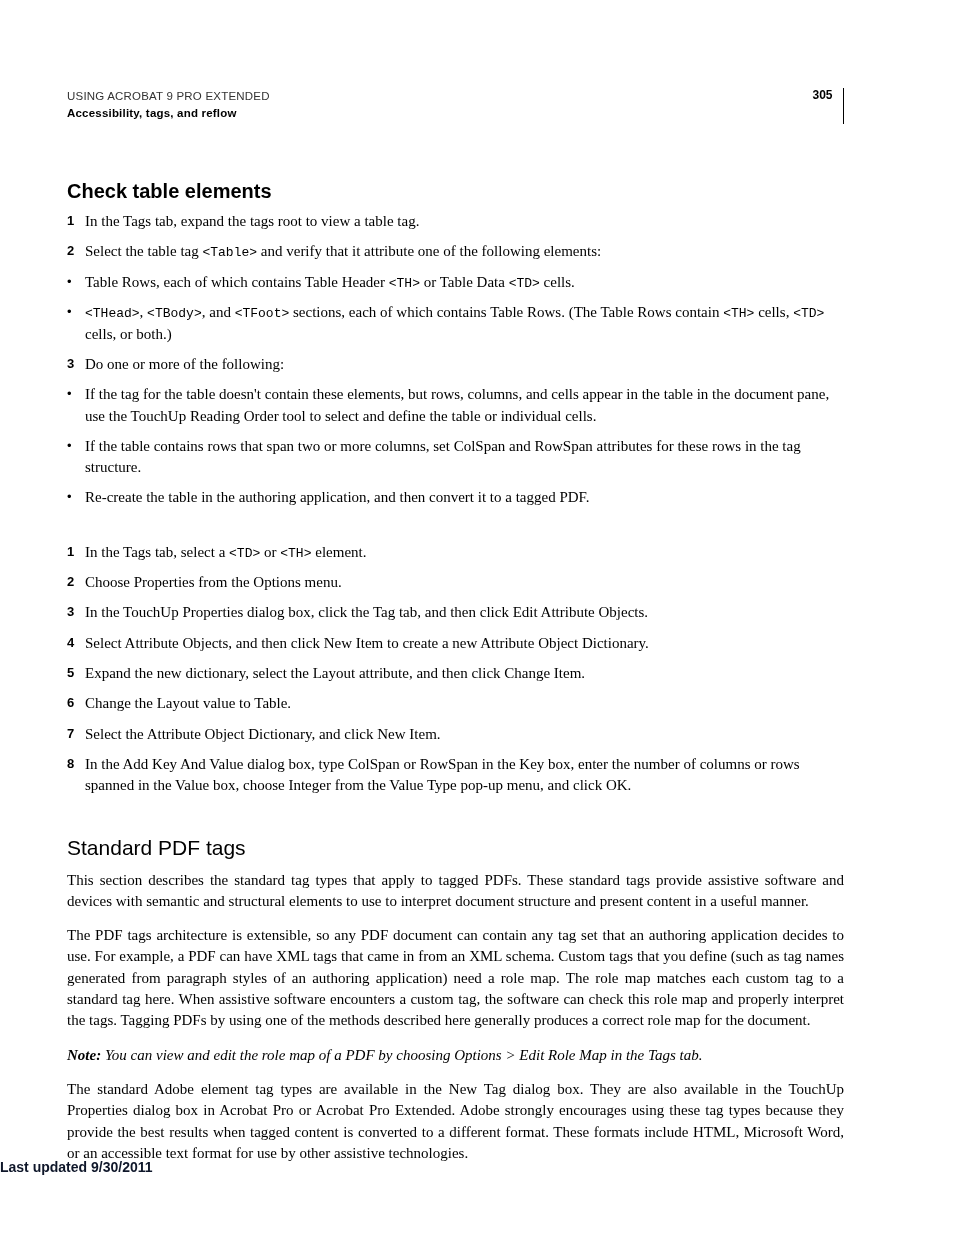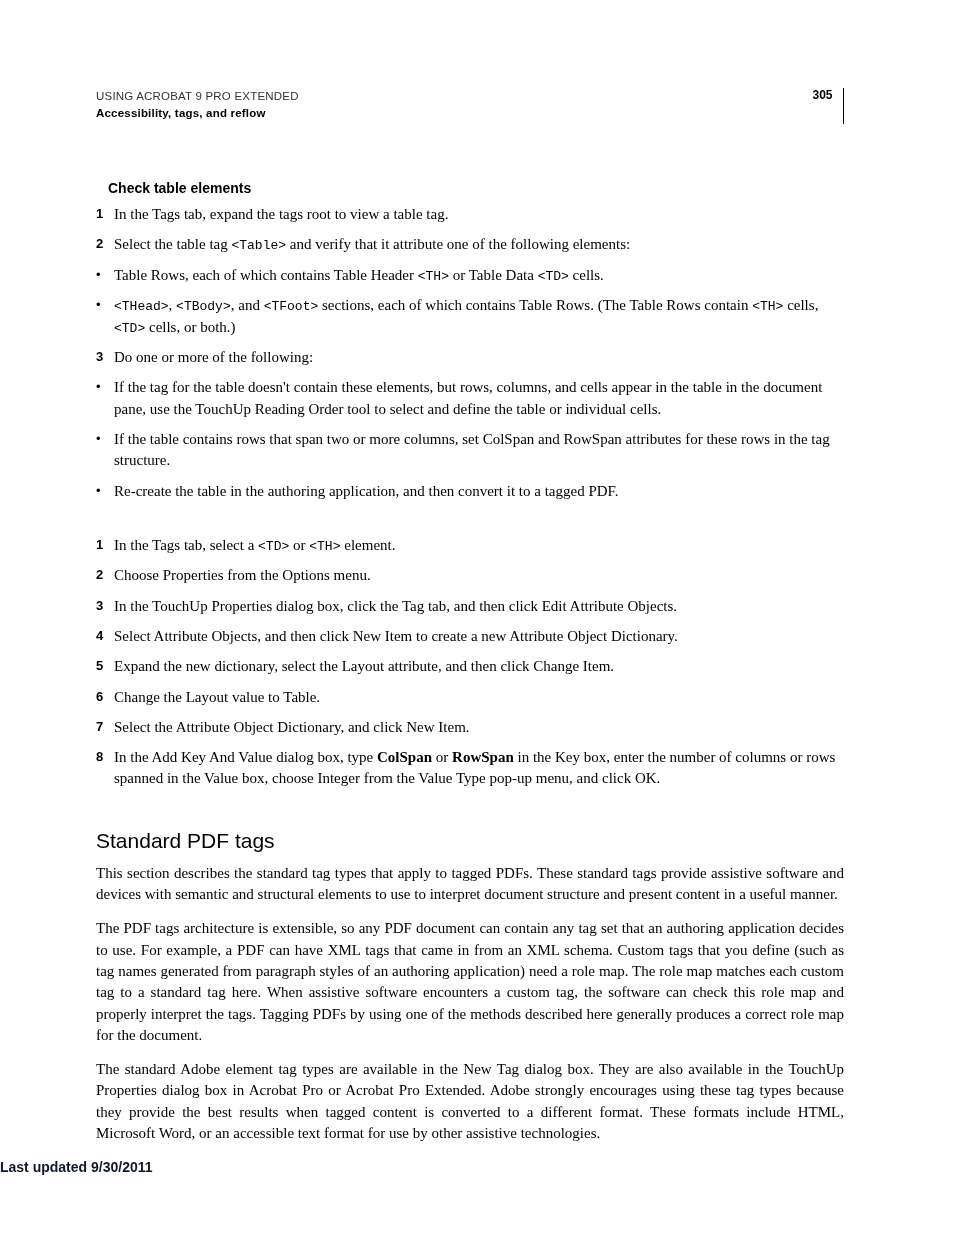--- a/index.html
+++ b/index.html
@@ -7,21 +7,21 @@
     margin: 0;
     background: #fff;
     font-family: "Minion Pro", "Times New Roman", Georgia, serif;
     color: #000;
   }
   .page {
     width: 954px;
     height: 1235px;
     position: relative;
     box-sizing: border-box;
-    padding: 88px 110px 0 96px;
+    padding: 88px 110px 0 67px;
   }
   .header-row {
     display: flex;
     justify-content: space-between;
     align-items: flex-start;
   }
   .header-left {
     font-family: "Myriad Pro", "Segoe UI", Arial, sans-serif;
     font-size: 11.5px;
     letter-spacing: 0.2px;
@@ -46,22 +46,22 @@
     align-items: flex-start;
   }
   .pagenum-rule {
     width: 1.5px;
     background: #000;
     height: 36px;
   }
   h3.subhead {
     font-family: "Myriad Pro", "Segoe UI", Arial, sans-serif;
     font-weight: 700;
-    font-size: 14px;
-    margin: 0 0 8px 12px;
+    font-size: 20px;
+    margin: 0 0 8px 0;
     color: #000;
   }
   h2.section {
     font-family: "Myriad Pro", "Segoe UI", Arial, sans-serif;
     font-weight: 400;
     font-size: 21px;
     margin: 0 0 10px 0;
     color: #000;
   }
   .list { margin: 0; padding: 0; }
@@ -98,21 +98,21 @@
     margin: 0 0 13px 0;
     text-align: justify;
   }
   .note {
     font-size: 15px;
     line-height: 1.42;
     margin: 0 0 13px 0;
     font-style: italic;
   }
   .note .note-label { font-weight: 700; font-style: italic; }
-  .strong { font-weight: 700; }
+  .strong { font-weight: 400; }
   .spacer-top { height: 56px; }
   .spacer-mid { height: 24px; }
   .spacer-sec { height: 30px; }
   .footer {
     position: absolute;
     bottom: 60px;
     left: 0;
     width: 100%;
     font-family: "Myriad Pro", "Segoe UI", Arial, sans-serif;
     font-weight: 600;
@@ -225,16 +225,17 @@
       <div class="marker">8</div>
       <div class="body"><span>In the Add Key And Value dialog box, type </span><span class="strong">ColSpan</span><span> or </span><span class="strong">RowSpan</span><span> in the Key box, enter the number of columns or rows spanned in the Value box, choose Integer from the Value Type pop-up menu, and click OK.</span></div>
     </div>
   </div>
 
   <div class="spacer-sec"></div>
 
   <h2 class="section">Standard PDF tags</h2>
   <p class="para">This section describes the standard tag types that apply to tagged PDFs. These standard tags provide assistive software and devices with semantic and structural elements to use to interpret document structure and present content in a useful manner.</p>
   <p class="para">The PDF tags architecture is extensible, so any PDF document can contain any tag set that an authoring application decides to use. For example, a PDF can have XML tags that came in from an XML schema. Custom tags that you define (such as tag names generated from paragraph styles of an authoring application) need a role map. The role map matches each custom tag to a standard tag here. When assistive software encounters a custom tag, the software can check this role map and properly interpret the tags. Tagging PDFs by using one of the methods described here generally produces a correct role map for the document.</p>
+  <p class="note"><span class="note-label">Note:</span><span> You can view and edit the role map of a PDF by choosing Options &gt; Edit Role Map in the Tags tab.</span></p>
   <p class="para">The standard Adobe element tag types are available in the New Tag dialog box. They are also available in the TouchUp Properties dialog box in Acrobat Pro or Acrobat Pro Extended. Adobe strongly encourages using these tag types because they provide the best results when tagged content is converted to a different format. These formats include HTML, Microsoft Word, or an accessible text format for use by other assistive technologies.</p>
 
   <div class="footer">Last updated 9/30/2011</div>
 </div>
 
 </body></html>

